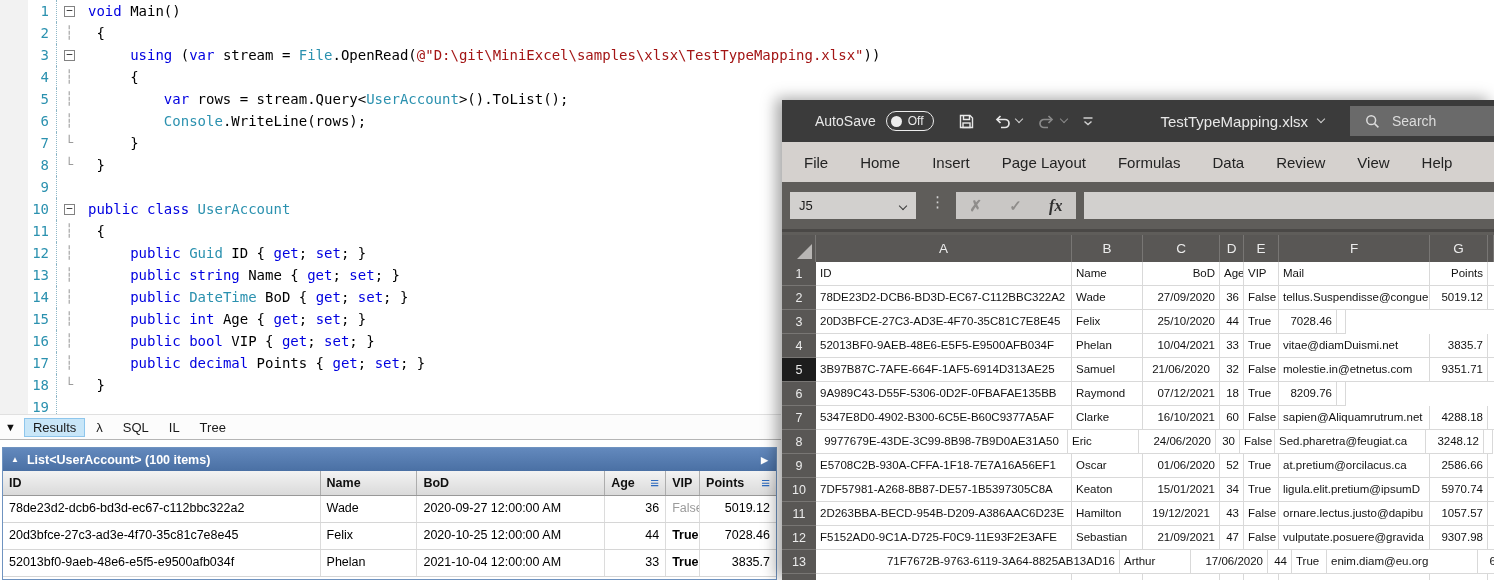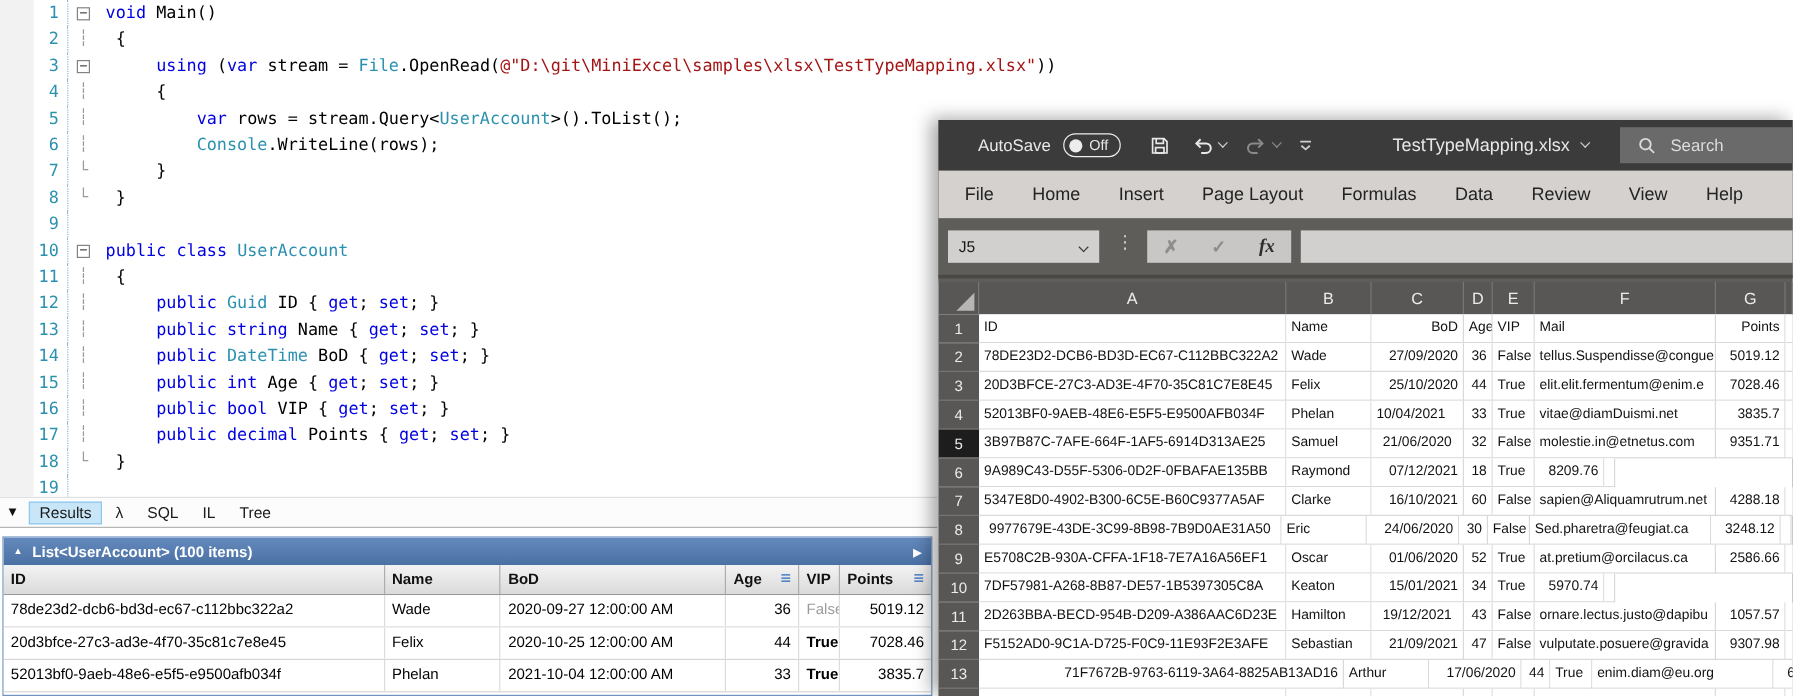--- a/index.html
+++ b/index.html
@@ -308,29 +308,28 @@
             <div class="xl-cell" style="width: 58px; text-align: right;">5019.12</div>
             <div class="xl-cell" style="width: 6px;"></div>
           </div>
           <div class="xl-row">
             <div class="xl-rowhead">3</div>
             <div class="xl-cell" style="width: 256px; text-align: left;">20D3BFCE-27C3-AD3E-4F70-35C81C7E8E45</div>
             <div class="xl-cell" style="width: 71px; text-align: left;">Felix</div>
             <div class="xl-cell" style="width: 77px; text-align: right;">25/10/2020</div>
             <div class="xl-cell" style="width: 24px; text-align: right;">44</div>
             <div class="xl-cell" style="width: 35px; text-align: left;">True</div>
-            <div class="xl-cell" style="width: 151px; text-align: left;">elit.elit.fermentum@enim.e</div>
             <div class="xl-cell" style="width: 58px; text-align: right;">7028.46</div>
             <div class="xl-cell" style="width: 6px;"></div>
           </div>
           <div class="xl-row">
             <div class="xl-rowhead">4</div>
             <div class="xl-cell" style="width: 256px; text-align: left;">52013BF0-9AEB-48E6-E5F5-E9500AFB034F</div>
             <div class="xl-cell" style="width: 71px; text-align: left;">Phelan</div>
-            <div class="xl-cell" style="width: 77px; text-align: left;">10/04/2021</div>
+            <div class="xl-cell" style="width: 77px; text-align: right;">10/04/2021</div>
             <div class="xl-cell" style="width: 24px; text-align: right;">33</div>
             <div class="xl-cell" style="width: 35px; text-align: left;">True</div>
             <div class="xl-cell" style="width: 151px; text-align: left;">vitae@diamDuismi.net</div>
             <div class="xl-cell" style="width: 58px; text-align: right;">3835.7</div>
             <div class="xl-cell" style="width: 6px;"></div>
           </div>
           <div class="xl-row">
             <div class="xl-rowhead sel">5</div>
             <div class="xl-cell" style="width: 256px; text-align: left;">3B97B87C-7AFE-664F-1AF5-6914D313AE25</div>
             <div class="xl-cell" style="width: 71px; text-align: left;">Samuel</div>
@@ -384,20 +383,21 @@
             <div class="xl-cell" style="width: 58px; text-align: right;">2586.66</div>
             <div class="xl-cell" style="width: 6px;"></div>
           </div>
           <div class="xl-row">
             <div class="xl-rowhead">10</div>
             <div class="xl-cell" style="width: 256px; text-align: left;">7DF57981-A268-8B87-DE57-1B5397305C8A</div>
             <div class="xl-cell" style="width: 71px; text-align: left;">Keaton</div>
             <div class="xl-cell" style="width: 77px; text-align: right;">15/01/2021</div>
             <div class="xl-cell" style="width: 24px; text-align: right;">34</div>
             <div class="xl-cell" style="width: 35px; text-align: left;">True</div>
+            <div class="xl-cell" style="width: 151px; text-align: left;">ligula.elit.pretium@ipsumD</div>
             <div class="xl-cell" style="width: 58px; text-align: right;">5970.74</div>
             <div class="xl-cell" style="width: 6px;"></div>
           </div>
           <div class="xl-row">
             <div class="xl-rowhead">11</div>
             <div class="xl-cell" style="width: 256px; text-align: left;">2D263BBA-BECD-954B-D209-A386AAC6D23E</div>
             <div class="xl-cell" style="width: 71px; text-align: left;">Hamilton</div>
             <div class="xl-cell" style="width: 77px; text-align: center;">19/12/2021</div>
             <div class="xl-cell" style="width: 24px; text-align: right;">43</div>
             <div class="xl-cell" style="width: 35px; text-align: left;">False</div>

